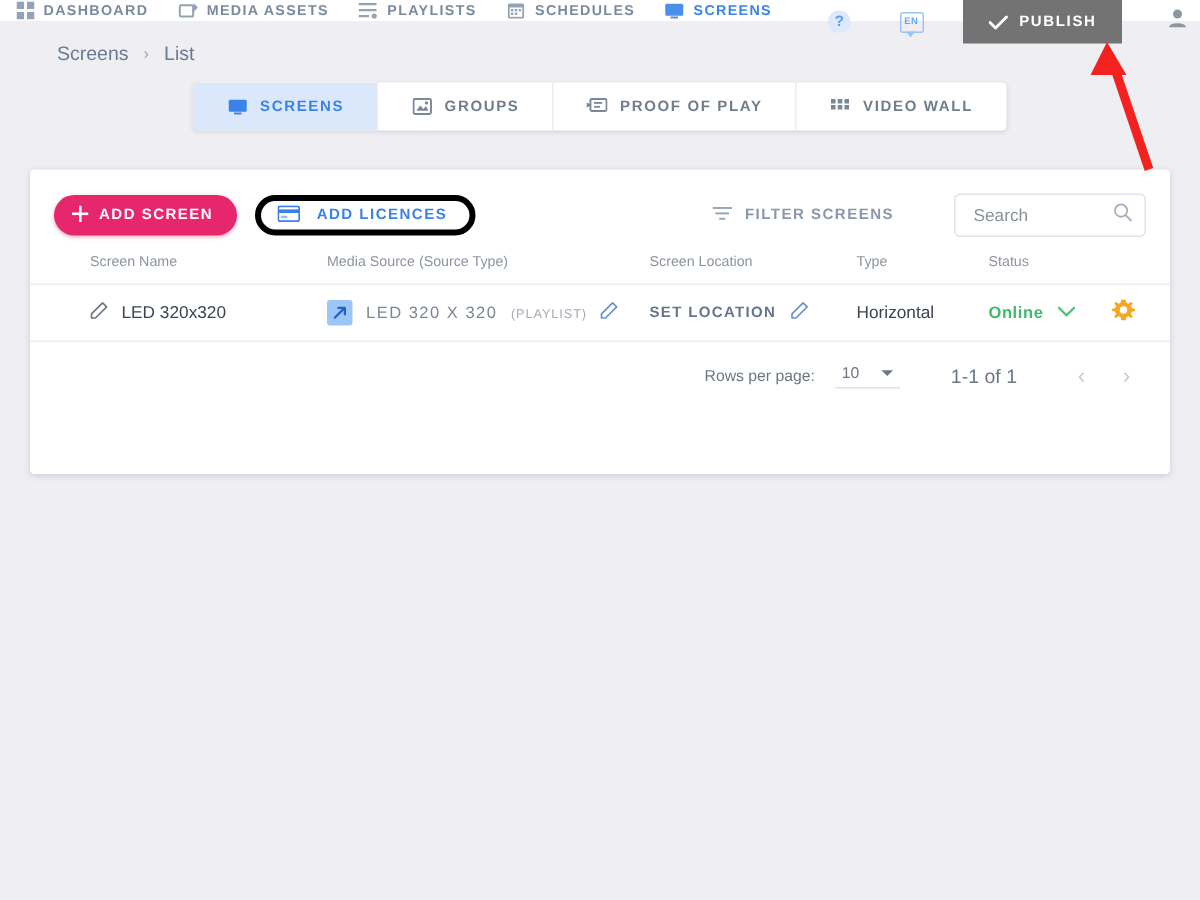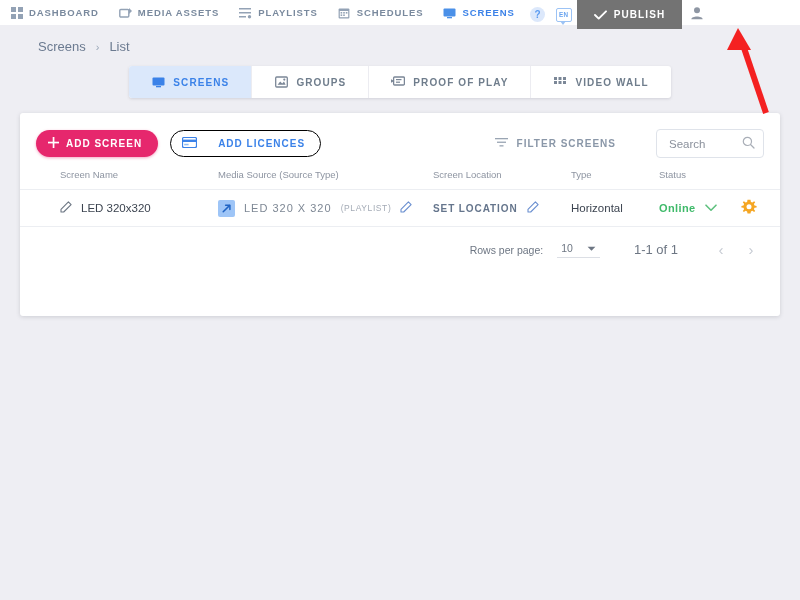--- a/index.html
+++ b/index.html
@@ -8,25 +8,25 @@
     width: 800px; height: 600px;
     background: #eeeef3;
     font-family: "Liberation Sans", sans-serif;
     -webkit-font-smoothing: antialiased;
     overflow: hidden;
     position: relative;
   }
 
   
   .topbar {
-    height: 25px;
+    height: 14px;
     background: #ffffff;
     display: flex;
     align-items: stretch;
-    justify-content: flex-start;
+    justify-content: space-between;
     position: relative;
     z-index: 5;
   }
   .nav-items { display: flex; align-items: stretch; }
   .nav-item {
     display: flex; align-items: center; gap: 6px;
     padding: 0 10px;
     font-size: 9.5px; letter-spacing: 0.9px;
     color: #7a8a9e; font-weight: 600;
     text-transform: uppercase;
@@ -112,35 +112,35 @@
     background:#e6276d; color:#fff; border:none;
     height:27px; border-radius:14px;
     padding: 0 16px 0 12px;
     font-size:10px; font-weight:700; letter-spacing:1px;
     display:flex; align-items:center; gap:7px;
     box-shadow: 0 1px 3px rgba(230,39,109,.4);
     cursor:pointer; text-transform:uppercase;
   }
   .btn-outline {
     background:#fff; color:#3b82e8;
-    border:1px solid #000000; height:27px; border-radius:14px;
+    border:4px solid #000000; height:27px; border-radius:14px;
     padding: 0 15px 0 11px; margin-left:12px;
     font-size:10px; font-weight:700; letter-spacing:1px;
-    display:flex; align-items:center; gap:21px;
+    display:flex; align-items:center; gap:11px;
     cursor:pointer; text-transform:uppercase;
   }
   .spacer { flex:1; }
   .filter-link {
     display:flex; align-items:center; gap:9px;
     color:#8a97a8; font-size:10px; font-weight:600; letter-spacing:1px;
     text-transform:uppercase; cursor:pointer;
   }
   .search-box {
     margin-left: 40px;
-    width:108px; height:29px;
+    width:128px; height:29px;
     border:1px solid #dfe3ea; border-radius:4px;
     display:flex; align-items:center; padding: 0 8px 0 10px;
   }
   .search-box input {
     border:none; outline:none; flex:1; width:10px;
     font-family:"Liberation Sans", sans-serif;
     font-size:11.5px; color:#5a6372; background:transparent;
   }
   .search-box input::placeholder { color:#8b919c; }
 

